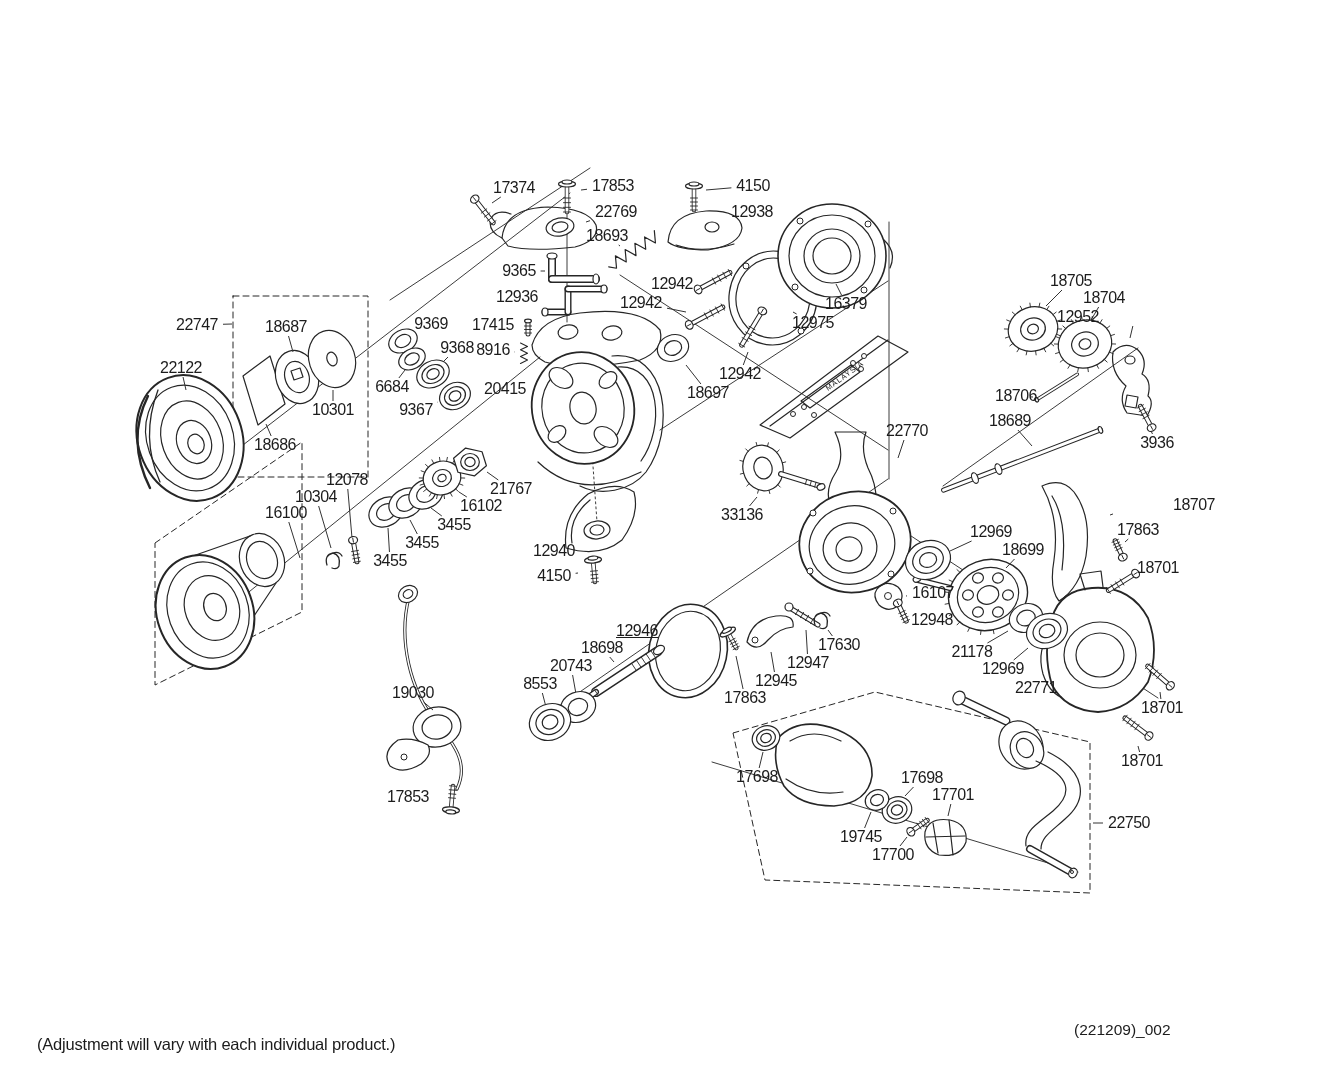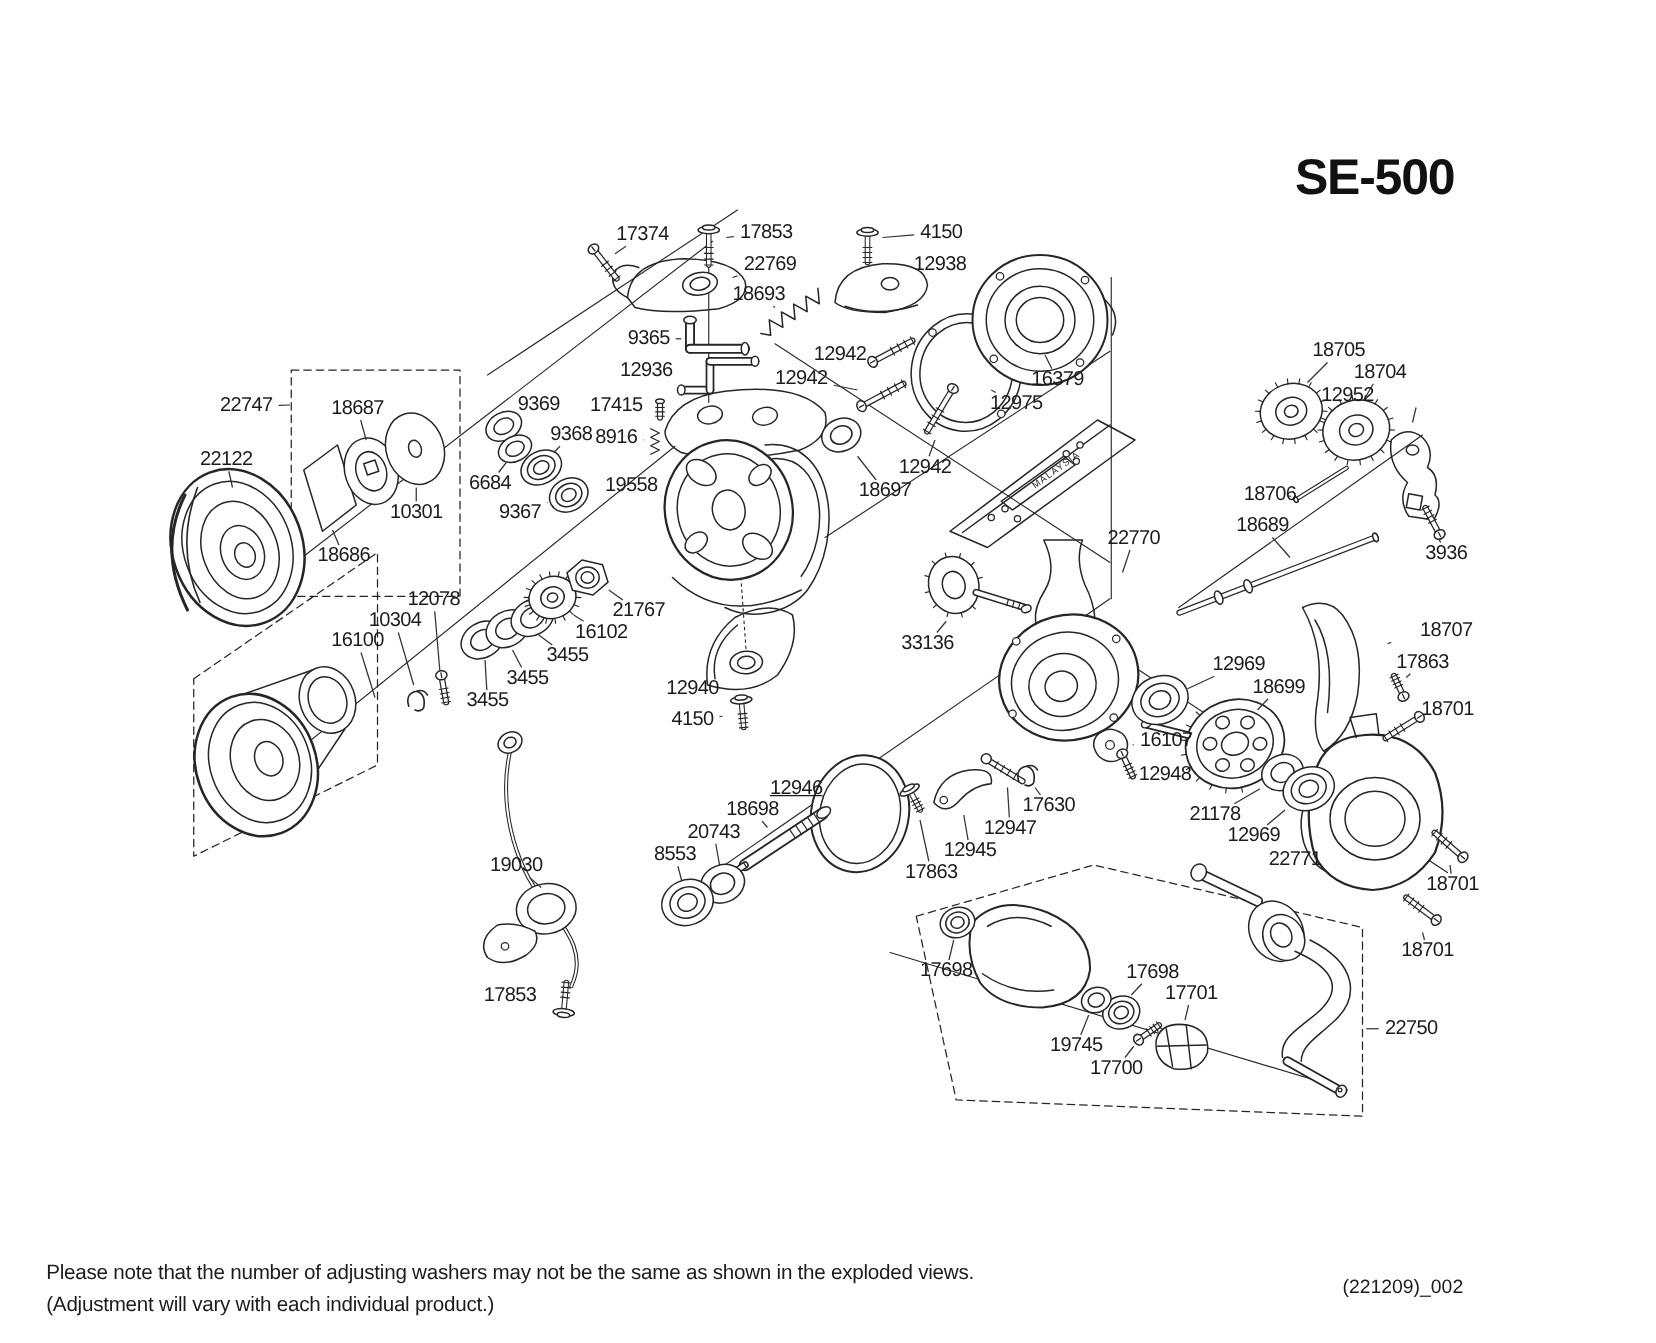--- a/index.html
+++ b/index.html
@@ -565,43 +565,41 @@
         <line x1="916.9924824727714" y1="823.1329678449886" x2="921.0075175272286" y2="828.8670321550114" stroke="#262626" stroke-width="0.9" stroke-linecap="round" stroke-dasharray="none"></line>
         <line x1="919.722989287068" y1="821.2210463904851" x2="923.7380243415253" y2="826.9551107005079" stroke="#262626" stroke-width="0.9" stroke-linecap="round" stroke-dasharray="none"></line>
         <line x1="922.4534961013646" y1="819.3091249359816" x2="926.4685311558219" y2="825.0431892460044" stroke="#262626" stroke-width="0.9" stroke-linecap="round" stroke-dasharray="none"></line>
         <line x1="925.1840029156613" y1="817.3972034814781" x2="929.1990379701185" y2="823.1312677915009" stroke="#262626" stroke-width="0.9" stroke-linecap="round" stroke-dasharray="none"></line>
         <ellipse cx="910.8084795571101" cy="831.7357643635105" rx="4.5" ry="3.6" transform="rotate(55 910.8084795571101 831.7357643635105)" fill="#fff" stroke="#262626" stroke-width="1.2"></ellipse>
         <line x1="909.1701754685321" y1="832.8829172362126" x2="912.4467836456881" y2="830.5886114908084" stroke="#262626" stroke-width="1" stroke-linecap="round" stroke-dasharray="none"></line>
         <line x1="950.8571428571429" y1="804" x2="948" y2="816" stroke="#333" stroke-width="1"></line>
         <line x1="1103" y1="823" x2="1093" y2="823" stroke="#333" stroke-width="1"></line>
       </g>
     </svg>
-  <div class="title">SE-500</div>
-  <div class="note note1">Please note that the number of adjusting washers may not be the same as shown in the exploded views.</div>
   <div class="note note2">(Adjustment will vary with each individual product.)</div>
   <div class="docnum">(221209)_002</div>
   <div id="labels">
       <div class="part-label" style="left: 514px; top: 188px;">17374</div>
       <div class="part-label" style="left: 613px; top: 186px;">17853</div>
       <div class="part-label" style="left: 753px; top: 186px;">4150</div>
       <div class="part-label" style="left: 616px; top: 212px;">22769</div>
       <div class="part-label" style="left: 752px; top: 212px;">12938</div>
       <div class="part-label" style="left: 607px; top: 236px;">18693</div>
       <div class="part-label" style="left: 519px; top: 271px;">9365</div>
       <div class="part-label" style="left: 517px; top: 297px;">12936</div>
       <div class="part-label" style="left: 672px; top: 284px;">12942</div>
       <div class="part-label" style="left: 641px; top: 303px;">12942</div>
       <div class="part-label" style="left: 846px; top: 304px;">16379</div>
       <div class="part-label" style="left: 813px; top: 323px;">12975</div>
       <div class="part-label" style="left: 431px; top: 324px;">9369</div>
       <div class="part-label" style="left: 493px; top: 325px;">17415</div>
       <div class="part-label" style="left: 493px; top: 350px;">8916</div>
       <div class="part-label" style="left: 457px; top: 348px;">9368</div>
       <div class="part-label" style="left: 392px; top: 387px;">6684</div>
-      <div class="part-label" style="left: 505px; top: 389px;">19558</div>
+      <div class="part-label" style="left: 505px; top: 389px;">20415</div>
       <div class="part-label" style="left: 416px; top: 410px;">9367</div>
       <div class="part-label" style="left: 708px; top: 393px;">18697</div>
       <div class="part-label" style="left: 740px; top: 374px;">12942</div>
       <div class="part-label" style="left: 1071px; top: 281px;">18705</div>
       <div class="part-label" style="left: 1104px; top: 298px;">18704</div>
       <div class="part-label" style="left: 1078px; top: 317px;">12952</div>
       <div class="part-label" style="left: 1004px; top: 396px; margin-left: 12px;">18706</div>
       <div class="part-label" style="left: 1010px; top: 421px;">18689</div>
       <div class="part-label" style="left: 1157px; top: 443px;">3936</div>
       <div class="part-label" style="left: 197px; top: 325px;">22747</div>
@@ -616,21 +614,21 @@
       <div class="part-label" style="left: 422px; top: 543px;">3455</div>
       <div class="part-label" style="left: 454px; top: 525px;">3455</div>
       <div class="part-label" style="left: 481px; top: 506px;">16102</div>
       <div class="part-label" style="left: 511px; top: 489px;">21767</div>
       <div class="part-label" style="left: 907px; top: 431px;">22770</div>
       <div class="part-label" style="left: 742px; top: 515px;">33136</div>
       <div class="part-label" style="left: 991px; top: 532px;">12969</div>
       <div class="part-label" style="left: 1023px; top: 550px;">18699</div>
       <div class="part-label" style="left: 933px; top: 593px;">16107</div>
       <div class="part-label" style="left: 932px; top: 620px;">12948</div>
-      <div class="part-label" style="left: 1157px; top: 505px;">18707</div>
+      <div class="part-label" style="left: 1194px; top: 505px;">18707</div>
       <div class="part-label" style="left: 1138px; top: 530px;">17863</div>
       <div class="part-label" style="left: 1158px; top: 568px;">18701</div>
       <div class="part-label" style="left: 554px; top: 551px;">12940</div>
       <div class="part-label" style="left: 554px; top: 576px;">4150</div>
       <div class="part-label" style="left: 637px; top: 631px; text-decoration: underline;">12946</div>
       <div class="part-label" style="left: 602px; top: 648px;">18698</div>
       <div class="part-label" style="left: 571px; top: 666px;">20743</div>
       <div class="part-label" style="left: 540px; top: 684px;">8553</div>
       <div class="part-label" style="left: 745px; top: 698px;">17863</div>
       <div class="part-label" style="left: 776px; top: 681px;">12945</div>

